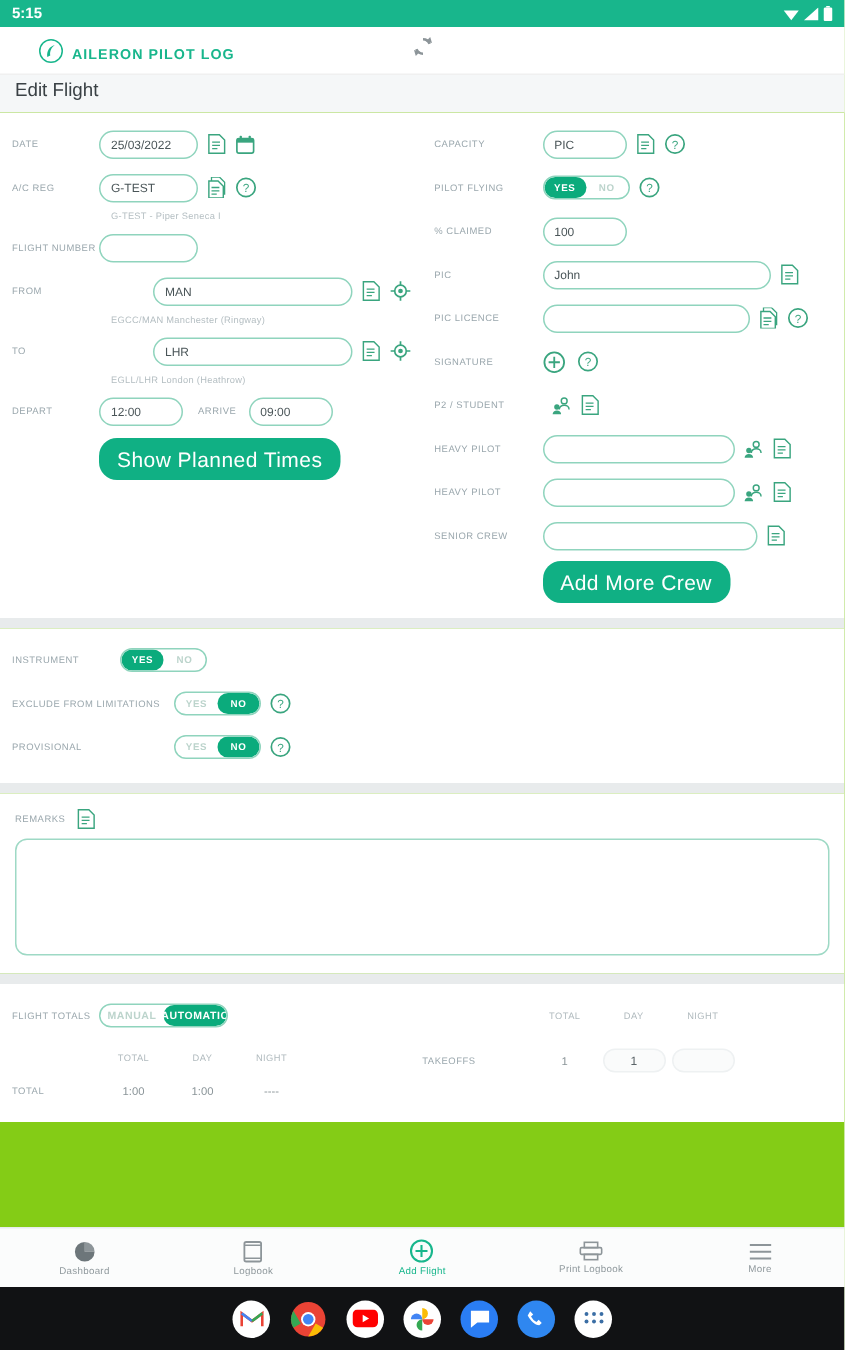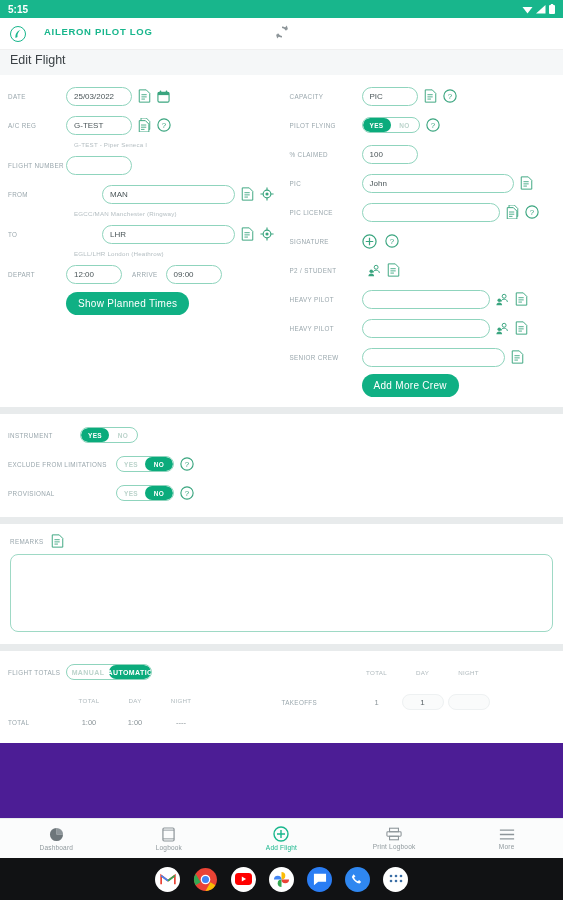--- a/index.html
+++ b/index.html
@@ -20,37 +20,37 @@
   }
   .status-icons { display: flex; align-items: center; gap: 3px; }
   .st-ico { display: block; }
 
   
   .appbar {
     height: 32px; background: #ffffff; flex: none;
     display: flex; align-items: center; position: relative;
     border-bottom: 1px solid #f0f0f0;
   }
-  .brand { display: flex; align-items: flex-start; gap: 18px; padding-left: 10px; }
+  .brand { display: flex; align-items: flex-end; gap: 6px; padding-left: 10px; margin-left: 16px; }
   .brand-logo {
     width: 16px; height: 16px; border-radius: 50%;
     border: 1.4px solid #18b68c; display: flex; align-items: center; justify-content: center;
   }
   .brand-title {
     color: #18b68c; font-size: 9.5px; font-weight: bold; letter-spacing: 0.7px;
   }
   .sync-icon { position: absolute; left: 50%; transform: translateX(-50%); }
 
   
   .backbar { background: #f5f7f8; padding: 5px 10px 0; flex: none; }
   .back-link { color: #9fb3bb; font-size: 8px; letter-spacing: .4px; }
   .page-title { background: #f5f7f8; padding: 3px 10px 8px; font-size: 12.5px; color: #3a4145; flex: none; }
 
   
-  .body { flex: 1; overflow: hidden; background: #4c1d95; }
+  .body { flex: 1; overflow: hidden; background: #84cc16; }
   .card { background: #fff; padding: 8px 0; }
   .gap { height: 7px; background: #e8ebec; }
 
   .cols { display: flex; }
   .col { width: 50%; padding: 0 8px; }
 
   .row { display: flex; align-items: center; min-height: 26px; margin-bottom: 3px; }
   .lbl {
     font-size: 6.3px; color: #9aa7ad; letter-spacing: .35px;
     text-transform: uppercase; flex: none;
@@ -84,21 +84,21 @@
     display: flex; align-items: center; justify-content: center;
     font-size: 6.5px; font-weight: bold; letter-spacing: .4px;
     width: 28px; color: #bcd4cc;
   }
   .toggle span.on { background: #0bab7c; color: #fff; border-radius: 10px; }
 
   .toggle-wide span { width: 42px; font-size: 7px; }
 
   .btn {
     background: #10b084; color: #fff; border: none; border-radius: 12px;
-    font-size: 10px; padding: 6px 12px; letter-spacing: .3px; cursor: pointer;
+    font-size: 14px; padding: 6px 12px; letter-spacing: .3px; cursor: pointer;
     font-family: "Liberation Sans", sans-serif;
   }
   .btn-row { display: flex; margin: 5px 0 4px 58px; }
   .btn-row-r { display: flex; margin: 4px 0 2px 72px; }
 
   
   .remarks-head { display: flex; align-items: center; gap: 7px; padding: 2px 10px 6px; }
   .remarks-box {
     margin: 0 10px; height: 78px; border: 1px solid #9ed9c5; border-radius: 8px; background: #fff;
   }

